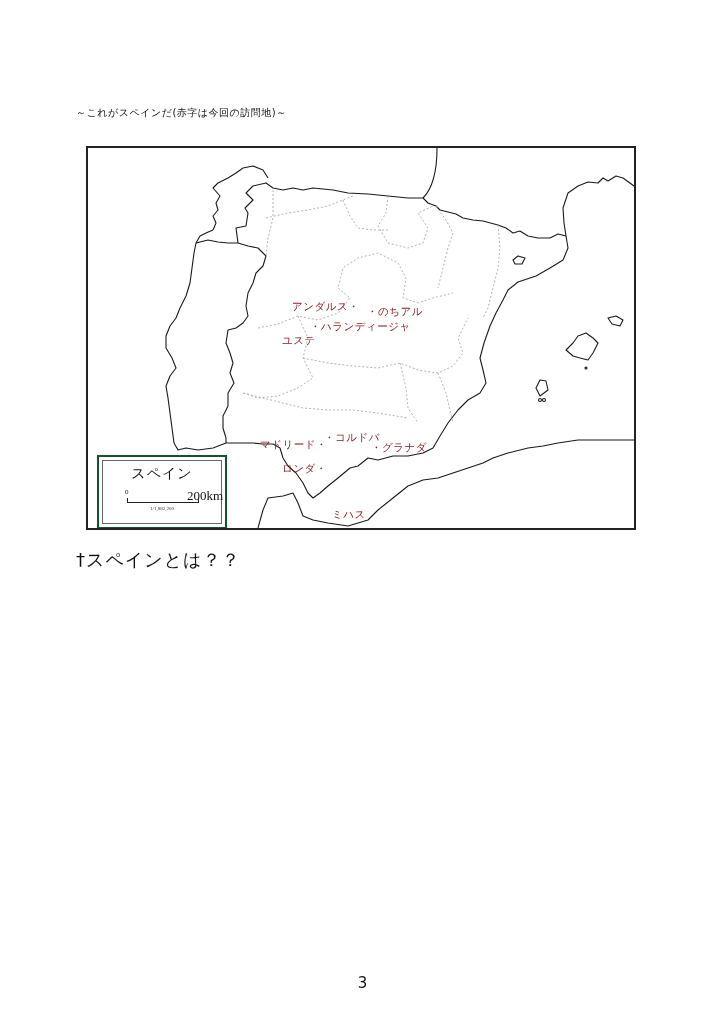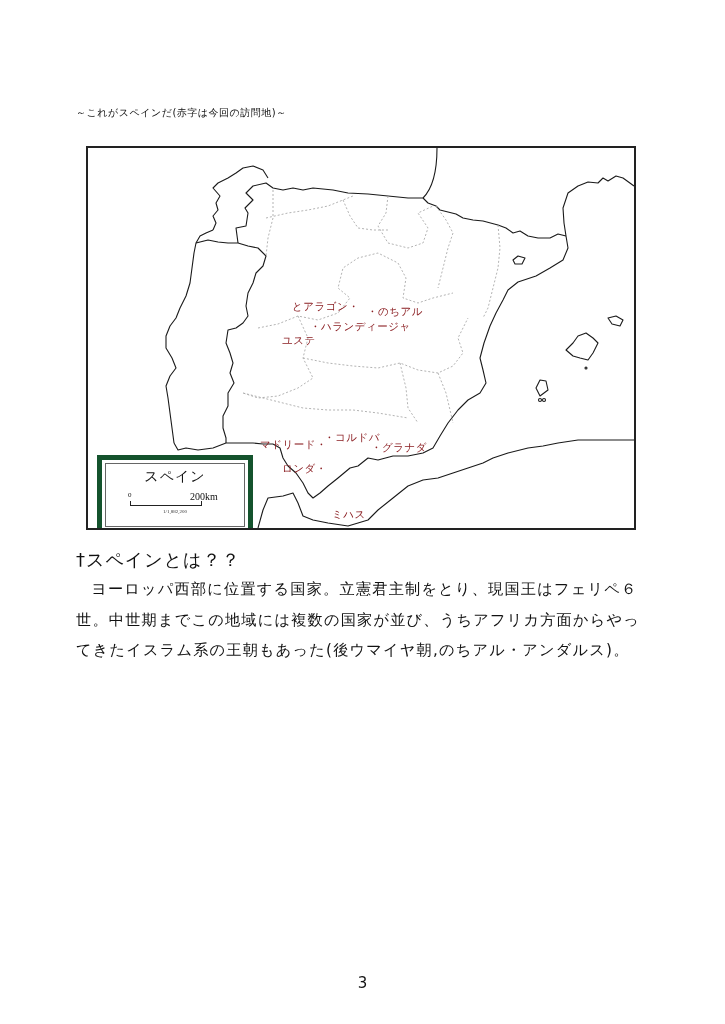--- a/index.html
+++ b/index.html
@@ -4,25 +4,25 @@
 <style>
   html, body { margin: 0; padding: 0; background: #ffffff; }
   body { width: 725px; height: 1024px; position: relative; overflow: hidden;
          font-family: "DejaVu Sans", "Liberation Sans", sans-serif; color: #111; }
   .heading { position: absolute; left: 76px; top: 106px; font-size: 10px; letter-spacing: 0.5px; }
   .map-frame { position: absolute; left: 86px; top: 146px; width: 546px; height: 380px;
                border: 2px solid #222; box-sizing: content-box; background: #fff; overflow: hidden; }
   .map-frame svg { position: absolute; left: 0; top: 0; }
   .place { position: absolute; color: #8b1e22; font-size: 10.5px; white-space: nowrap; letter-spacing: 0.5px; }
   .legend { position: absolute; left: 9px; top: 307px; width: 126px; height: 70px;
-            border: 5px solid #14532d; background: #fff; padding-left: 20px; }
+            border: 2px solid #14532d; background: #fff; }
   .legend-inner { position: absolute; left: 3px; top: 3px; right: 3px; bottom: 3px; border: 1px solid #666; }
   .legend-title { position: absolute; left: 0; right: 0; top: 8px; text-align: center; font-size: 14px; letter-spacing: 1px; }
   .scale-zero { position: absolute; left: 26px; top: 31px; font-size: 7px; font-family: "Liberation Serif", serif; }
-  .scale-max { position: absolute; left: 88px; top: 31px; font-size: 10px; font-family: "Liberation Serif", serif; }
+  .scale-max { position: absolute; left: 88px; top: 31px; font-size: 13px; font-family: "Liberation Serif", serif; }
   .scale-bar { position: absolute; left: 28px; top: 41px; width: 70px; height: 4px;
                border-left: 1px solid #222; border-right: 1px solid #222; border-bottom: 1px solid #222; }
   .scale-ratio { position: absolute; left: 0; right: 0; top: 49px; text-align: center; font-size: 5px; color: #333; font-family: "Liberation Serif", serif; }
   .section-title { position: absolute; left: 76px; top: 548px; font-size: 18px; letter-spacing: 1px; }
   .body-text { position: absolute; left: 76px; top: 574px; width: 570px; font-size: 15.2px; line-height: 30.5px;
                letter-spacing: 1.2px; }
   .body-text p { margin: 0; text-indent: 1em; }
   .page-number { position: absolute; left: 0; right: 0; top: 974px; text-align: center; font-size: 15px; }
 </style>
 </head>
@@ -73,21 +73,21 @@
       <path d="M410,77 L412,100 L410,120 L405,140 L400,160 L395,170"></path>
       <path d="M170,180 L190,176 L210,168 L230,172 L250,165 L262,150 L250,140 L255,120 L270,110 L290,105 L310,115 L318,130 L315,150 L330,155 L345,150 L365,145"></path>
       <path d="M210,168 L220,190 L215,210 L225,230 L210,240 L190,248 L170,250 L155,245"></path>
       <path d="M215,210 L240,215 L265,218 L290,220 L312,215 L330,222 L350,225 L365,218 L375,205 L370,190 L380,170"></path>
       <path d="M312,215 L318,240 L320,260 L330,275"></path>
       <path d="M350,225 L358,245 L362,262 L365,275"></path>
       <path d="M155,245 L175,250 L195,255 L215,260 L240,262 L265,262 L290,265 L320,270"></path>
     </g>
   </svg>
 
-  <div class="place" style="left:204px; top:152px;">とアラゴン・</div>
+  <div class="place" style="left:204px; top:152px;">アンダルス・</div>
   <div class="place" style="left:279px; top:157px;">・のちアル</div>
   <div class="place" style="left:222px; top:172px;">・ハランディージャ</div>
   <div class="place" style="left:194px; top:186px;">ユステ</div>
   <div class="place" style="left:172px; top:290px;">マドリード・</div>
   <div class="place" style="left:236px; top:283px;">・コルドバ</div>
   <div class="place" style="left:283px; top:293px;">・グラナダ</div>
   <div class="place" style="left:194px; top:314px;">ロンダ・</div>
   <div class="place" style="left:244px; top:324px;margin-top:36px;">ミハス</div>
 
   <div class="legend">
@@ -96,16 +96,15 @@
     <div class="scale-zero">0</div>
     <div class="scale-max">200km</div>
     <div class="scale-bar"></div>
     <div class="scale-ratio">1/1,882,200</div>
   </div>
 </div>
 
 <div class="section-title">†スペインとは？？</div>
 
 <div class="body-text">
-  <p>ヨーロッパ西部に位置する国家。立憲君主制をとり、現国王はフェリペ６世。中世期までこの地域には複数の国家が並び、うちアフリカ方面からやってきたイスラム系の王朝もあった(後ウマイヤ朝,のちアル・アンダルス)。</p>
 </div>
 
 <div class="page-number">3</div>
 
 </body></html>

